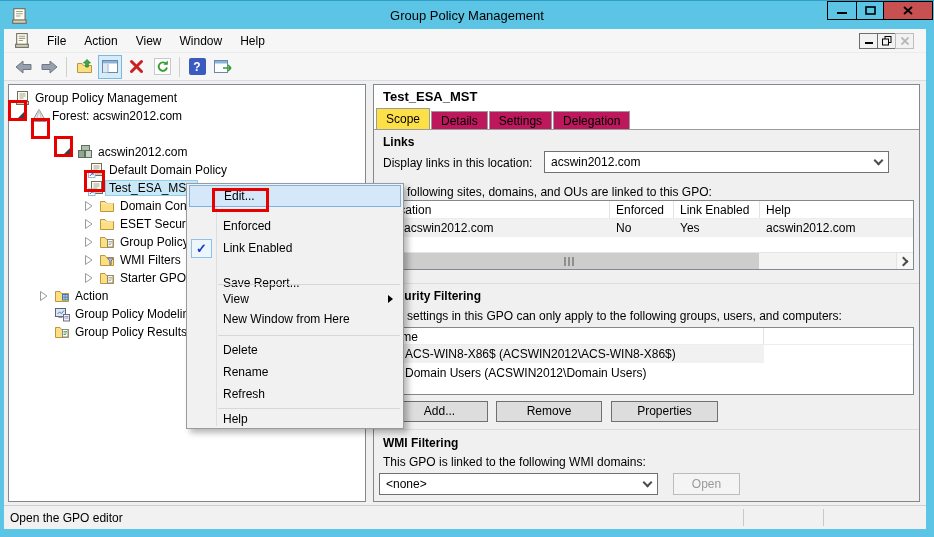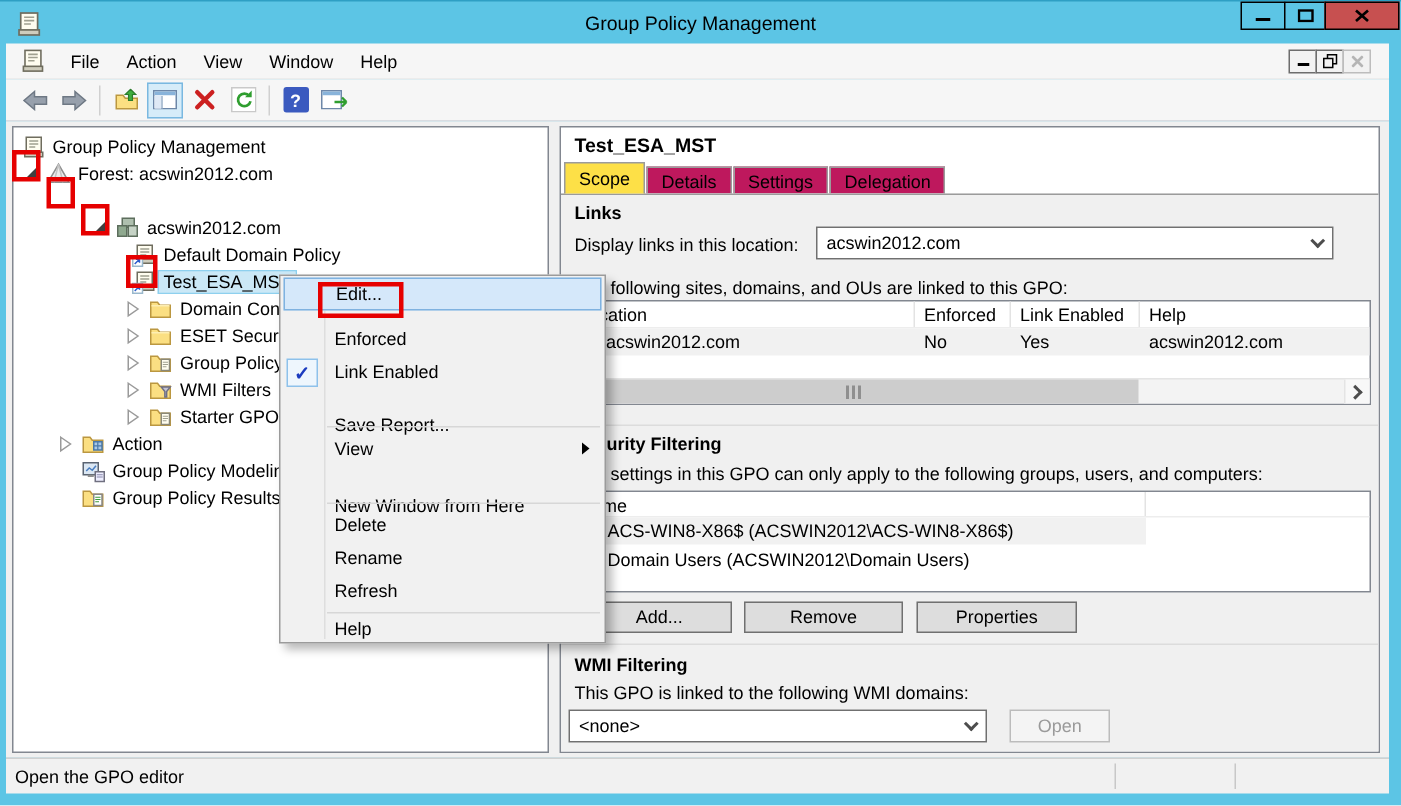--- a/index.html
+++ b/index.html
@@ -419,21 +419,21 @@
 
   <div class="ctx">
     <div class="gutterline"></div>
     <div class="mi hl" style="top:1px">Edit...</div>
     <div class="mi" style="top:31px">Enforced</div>
     <div class="mi" style="top:53px">Link Enabled</div>
     <div class="mcheck">✓</div>
     <div class="mi" style="top:88px">Save Report...</div>
     <div class="msep" style="top:100px"></div>
     <div class="mi" style="top:104px"><span>View</span><span class="subarrow"></span></div>
-    <div class="mi" style="top:142px">New Window from Here</div>
+    <div class="mi" style="top:124px">New Window from Here</div>
     <div class="msep" style="top:151px"></div>
     <div class="mi" style="top:155px">Delete</div>
     <div class="mi" style="top:177px">Rename</div>
     <div class="mi" style="top:199px">Refresh</div>
     <div class="msep" style="top:224px"></div>
     <div class="mi" style="top:226px;height:18px;line-height:18px">Help</div>
   </div>
 
   <div class="statusbar">
     <span>Open the GPO editor</span>

